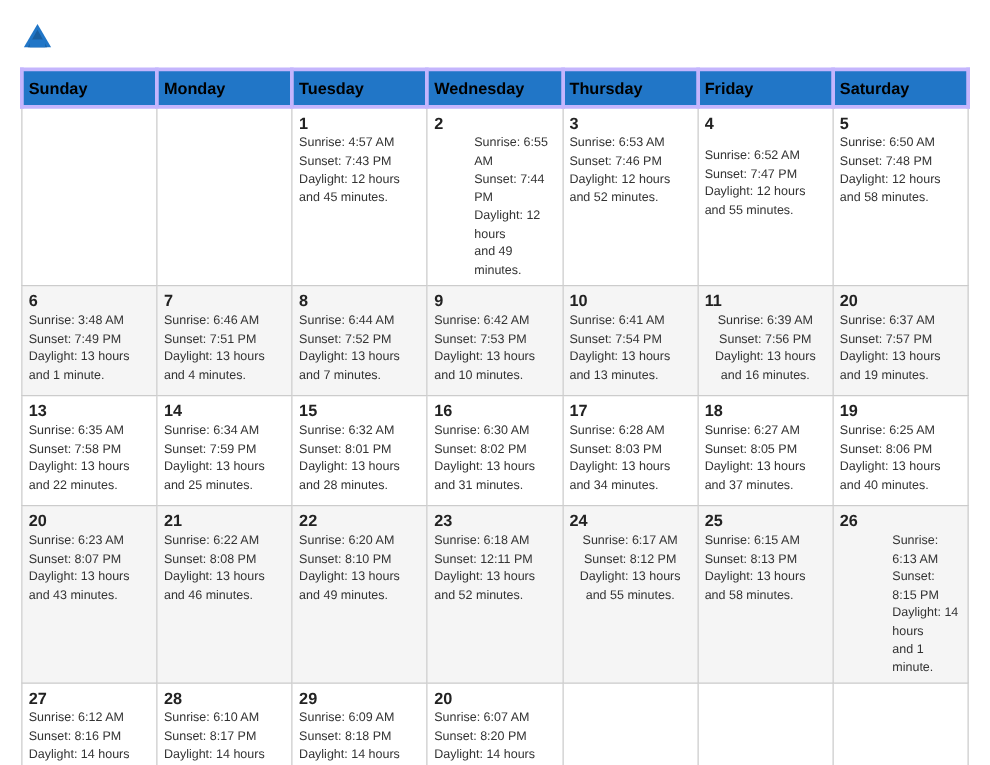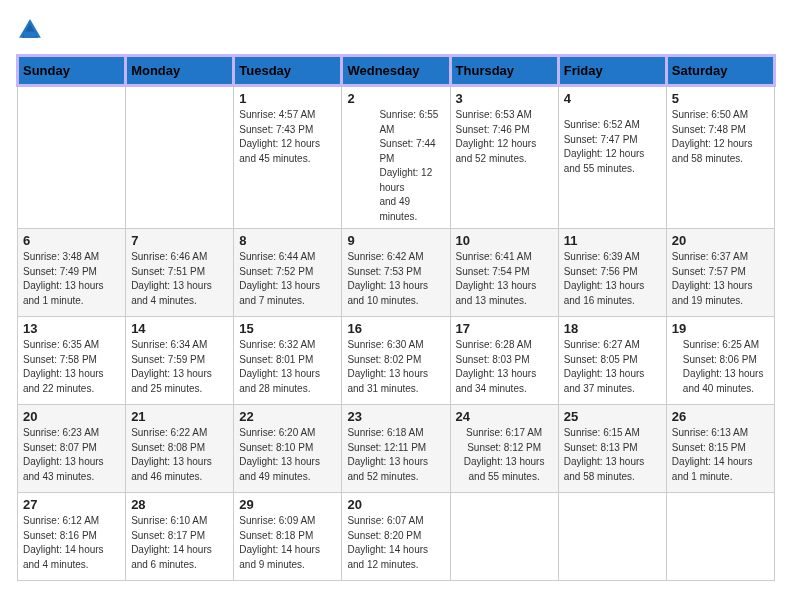--- a/index.html
+++ b/index.html
@@ -204,21 +204,21 @@
           </td>
           <td>
             <div class="day-number">10</div>
             <div class="day-detail" style="white-space: pre-line;">Sunrise: 6:41 AM
 Sunset: 7:54 PM
 Daylight: 13 hours
 and 13 minutes.</div>
           </td>
           <td>
             <div class="day-number">11</div>
-            <div class="day-detail" style="white-space: pre-line;">Sunrise: 6:39 AM
+            <div class="day-detail" style="white-space: pre-line; text-align: center;">Sunrise: 6:39 AM
 Sunset: 7:56 PM
 Daylight: 13 hours
 and 16 minutes.</div>
           </td>
           <td>
             <div class="day-number">20</div>
             <div class="day-detail" style="white-space: pre-line;">Sunrise: 6:37 AM
 Sunset: 7:57 PM
 Daylight: 13 hours
 and 19 minutes.</div>
@@ -262,21 +262,21 @@
           </td>
           <td>
             <div class="day-number">18</div>
             <div class="day-detail" style="white-space: pre-line;">Sunrise: 6:27 AM
 Sunset: 8:05 PM
 Daylight: 13 hours
 and 37 minutes.</div>
           </td>
           <td>
             <div class="day-number">19</div>
-            <div class="day-detail" style="white-space: pre-line; margin-left: 11px;">Sunrise: 6:25 AM
+            <div class="day-detail" style="white-space: pre-line;">Sunrise: 6:25 AM
 Sunset: 8:06 PM
 Daylight: 13 hours
 and 40 minutes.</div>
           </td>
         </tr>
         <tr>
           <td>
             <div class="day-number">20</div>
             <div class="day-detail" style="white-space: pre-line;">Sunrise: 6:23 AM
 Sunset: 8:07 PM
@@ -313,21 +313,21 @@
           </td>
           <td>
             <div class="day-number">25</div>
             <div class="day-detail" style="white-space: pre-line;">Sunrise: 6:15 AM
 Sunset: 8:13 PM
 Daylight: 13 hours
 and 58 minutes.</div>
           </td>
           <td>
             <div class="day-number">26</div>
-            <div class="day-detail" style="white-space: pre-line;">Sunrise: 6:13 AM
+            <div class="day-detail" style="white-space: pre-line; margin-left: 42px;">Sunrise: 6:13 AM
 Sunset: 8:15 PM
 Daylight: 14 hours
 and 1 minute.</div>
           </td>
         </tr>
         <tr>
           <td>
             <div class="day-number">27</div>
             <div class="day-detail" style="white-space: pre-line;">Sunrise: 6:12 AM
 Sunset: 8:16 PM

